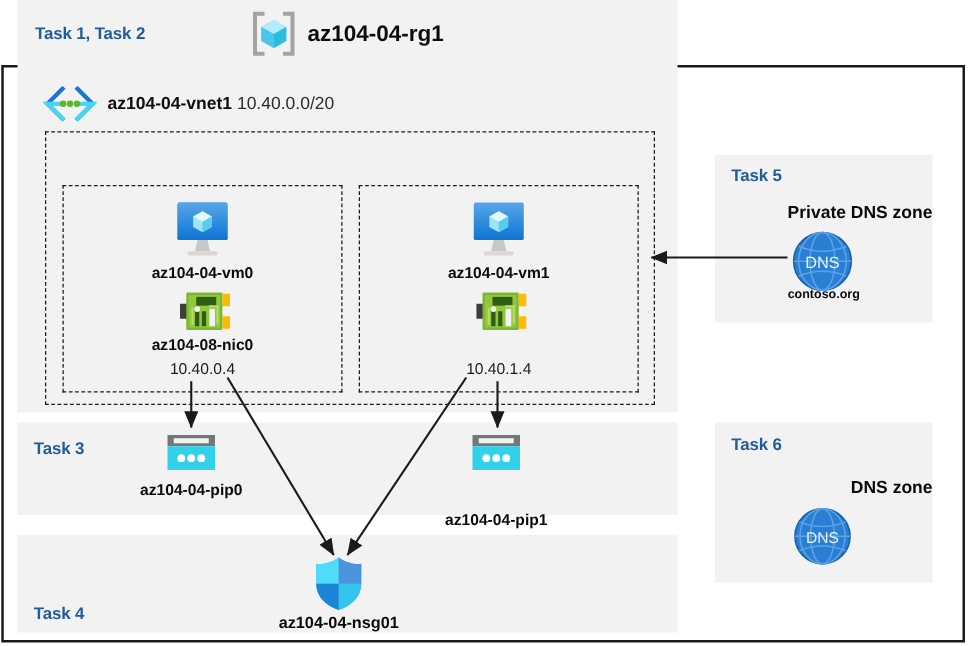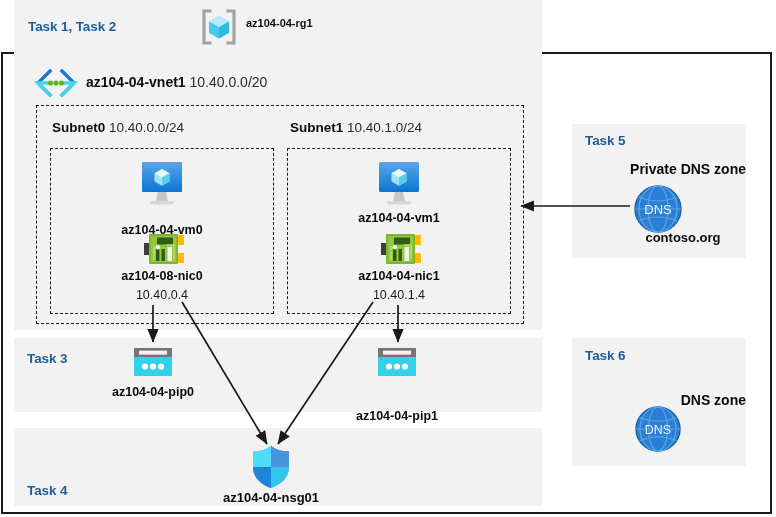--- a/index.html
+++ b/index.html
@@ -91,21 +91,21 @@
     <svg width="40" height="38" viewBox="0 0 40 38">
       <path d="M11 3 L5 3 L5 35 L11 35" fill="none" stroke="#a3a3a3" stroke-width="3.2" stroke-linecap="square"></path>
       <path d="M29 3 L35 3 L35 35 L29 35" fill="none" stroke="#a3a3a3" stroke-width="3.2" stroke-linecap="square"></path>
       <polygon points="20,8 30,13.6 30,24.8 20,30.4 10,24.8 10,13.6" fill="#62d4f0"></polygon>
       <polygon points="20,8 30,13.6 20,19.2 10,13.6" fill="#b3ecf8"></polygon>
       <polygon points="20,19.2 30,13.6 30,24.8 20,30.4" fill="#2bbce0"></polygon>
       <polygon points="20,19.2 20,30.4 10,24.8 10,13.6" fill="#49c8ea"></polygon>
     </svg>
   </div>
 
-  <div class="res-title" style="left:246px;top:17px;font-size:11px;">
+  <div class="res-title" style="left:246px;top:17px;font-size:18px;">
     <b>az104-04-rg1</b>
   </div>
 
   <div class="rg-outer"></div>
 
   <div class="vnet-box"></div>
 
   <div class="icon" style="left:34px;top:69px;width:44px;height:28px;">
     <svg width="44" height="28" viewBox="0 0 44 28">
       <path d="M16 2 L4 14 L16 26" fill="none" stroke="#1b74d1" stroke-width="3.4" stroke-linecap="square"></path>
@@ -117,44 +117,41 @@
       <circle cx="27.5" cy="14" r="2.6" fill="#5cb82a"></circle>
     </svg>
   </div>
 
   <div class="res-title" style="left:86px;top:74px;">
     <b>az104-04-vnet1</b><span>&nbsp;</span><span class="cidr">10.40.0.0/20</span>
   </div>
 
   <div class="subnet-area"></div>
 
-  <div class="res-title" style="left:52px;top:120px;font-size:13.5px;">
-    <b>Subnet0</b><span>&nbsp;</span><span class="cidr">10.40.0.0/24</span>
-  </div>
 
   <div class="subnet-inner" style="left:50px;top:148px;width:224px;height:166px;"></div>
 
   <div class="icon" style="left:134px;top:158px;width:56px;height:50px;">
     <svg width="56" height="50" viewBox="0 0 56 50">
       <rect x="8" y="4" width="40" height="30" rx="1.5" fill="#2e8ce0"></rect>
       <rect x="8" y="4" width="40" height="30" rx="1.5" fill="url(#vmg0)"></rect>
       <defs>
         <linearGradient id="vmg0" x1="0" y1="0" x2="0" y2="1">
           <stop offset="0" stop-color="#58a6e8"></stop>
             <stop offset="1" stop-color="#0d74d4"></stop>
         </linearGradient>
       </defs>
       <polygon points="28,11 35.5,15.2 35.5,23.6 28,27.8 20.5,23.6 20.5,15.2" fill="#9fe4f5"></polygon>
       <polygon points="28,11 35.5,15.2 28,19.4 20.5,15.2" fill="#e2f8fd"></polygon>
       <polygon points="28,19.4 35.5,15.2 35.5,23.6 28,27.8" fill="#55cdeb"></polygon>
       <path d="M24 34 L32 34 L34 43 L22 43 Z" fill="#c7c7c7"></path>
       <rect x="16" y="43" width="24" height="3.4" rx="1.4" fill="#d8d8d8"></rect>
     </svg>
   </div>
-  <div class="node-label" style="left:62px;top:211px;width:200px;margin-top:12px;">az104-04-vm0</div>
+  <div class="node-label" style="left:62px;top:211px;width:200px;">az104-04-vm0</div>
 
   <div class="icon" style="left:144px;top:231px;width:44px;height:38px;">
     <svg width="44" height="38" viewBox="0 0 44 38">
       <rect x="0" y="12" width="7" height="12" fill="#3d3d3d"></rect>
       <rect x="5" y="3" width="29" height="30" rx="1" fill="#7cb82f"></rect>
       <rect x="7" y="5" width="25" height="26" fill="#93c83e"></rect>
       <rect x="13" y="6.5" width="16" height="7" fill="#2f5d12"></rect>
       <rect x="12" y="18" width="3.4" height="12" fill="#2f5d12"></rect>
       <rect x="17.5" y="18" width="3.4" height="12" fill="#2f5d12"></rect>
       <rect x="23.5" y="16" width="4.5" height="14" fill="#f2f2f2"></rect>
@@ -162,23 +159,20 @@
       <path d="M10 15 L10 29" stroke="#b6dd6a" stroke-width="1.6" fill="none"></path>
       <path d="M23 14 L30 14 L30 28" stroke="#b6dd6a" stroke-width="1.6" fill="none"></path>
       <rect x="34" y="4" width="6" height="10" fill="#ffb900"></rect>
       <rect x="34" y="17" width="6" height="3" fill="#f2f2f2"></rect>
       <rect x="34" y="22" width="6" height="10" fill="#ffb900"></rect>
     </svg>
   </div>
   <div class="node-label" style="left:62px;top:269px;width:200px;">az104-08-nic0</div>
   <div class="node-sub" style="left:62px;top:288px;width:200px;">10.40.0.4</div>
 
-  <div class="res-title" style="left:290px;top:120px;font-size:13.5px;">
-    <b>Subnet1</b><span>&nbsp;</span><span class="cidr">10.40.1.0/24</span>
-  </div>
 
   <div class="subnet-inner" style="left:287px;top:148px;width:224px;height:166px;"></div>
 
   <div class="icon" style="left:371px;top:158px;width:56px;height:50px;">
     <svg width="56" height="50" viewBox="0 0 56 50">
       <rect x="8" y="4" width="40" height="30" rx="1.5" fill="url(#vmg1)"></rect>
       <defs>
         <linearGradient id="vmg1" x1="0" y1="0" x2="0" y2="1">
           <stop offset="0" stop-color="#58a6e8"></stop>
             <stop offset="1" stop-color="#0d74d4"></stop>
@@ -203,21 +197,20 @@
       <rect x="17.5" y="18" width="3.4" height="12" fill="#2f5d12"></rect>
       <rect x="23.5" y="16" width="4.5" height="14" fill="#f2f2f2"></rect>
       <circle cx="13.8" cy="16.2" r="2.3" fill="#f2f2f2"></circle>
       <path d="M10 15 L10 29" stroke="#b6dd6a" stroke-width="1.6" fill="none"></path>
       <path d="M23 14 L30 14 L30 28" stroke="#b6dd6a" stroke-width="1.6" fill="none"></path>
       <rect x="34" y="4" width="6" height="10" fill="#ffb900"></rect>
       <rect x="34" y="17" width="6" height="3" fill="#f2f2f2"></rect>
       <rect x="34" y="22" width="6" height="10" fill="#ffb900"></rect>
     </svg>
   </div>
-  <div class="node-label" style="left:299px;top:269px;width:200px;">az104-04-nic1</div>
   <div class="node-sub" style="left:299px;top:288px;width:200px;">10.40.1.4</div>
 
   <div class="task-panel" style="left:14px;top:338px;width:528px;height:74px;"></div>
   <div class="task-label" style="left:27px;top:351px;">Task 3</div>
 
   <div class="icon" style="left:132px;top:346px;width:42px;height:34px;">
     <svg width="42" height="34" viewBox="0 0 42 34">
       <rect x="2" y="2" width="38" height="9" fill="#767676"></rect>
       <rect x="7" y="4.6" width="28" height="4" fill="#f2f2f2"></rect>
       <rect x="2" y="11" width="38" height="19" fill="#32d1ea"></rect>
@@ -265,25 +258,25 @@
       <g fill="none" stroke="#5ea7e6" stroke-width="1.2" opacity="0.95">
         <ellipse cx="26" cy="26" rx="10" ry="23"></ellipse>
         <ellipse cx="26" cy="26" rx="19" ry="23"></ellipse>
         <line x1="3" y1="26" x2="49" y2="26"></line>
         <path d="M7 14 Q26 22 45 14"></path>
         <path d="M7 38 Q26 30 45 38"></path>
       </g>
       <text x="26" y="31" text-anchor="middle" font-family="Liberation Sans, sans-serif" font-size="13" fill="#e9f3fc">DNS</text>
     </svg>
   </div>
-  <div class="node-label" style="left:596px;top:230px;width:174px;font-size:13px;">contoso.org</div>
+  <div class="node-label" style="left:572px;top:230px;width:174px;font-size:10px;">contoso.org</div>
 
   <div class="task-panel" style="left:572px;top:338px;width:174px;height:128px;"></div>
   <div class="task-label" style="left:585px;top:348px;">Task 6</div>
-  <div class="heading-bold" style="left:572px;top:392px;width:174px;">DNS zone</div>
+  <div class="heading-bold" style="left:572px;top:381px;width:174px;">DNS zone</div>
 
   <div class="icon" style="left:633px;top:404px;width:50px;height:50px;">
     <svg width="50" height="50" viewBox="0 0 50 50">
       <circle cx="25" cy="25" r="22" fill="#2a7fd4"></circle>
       <circle cx="25" cy="25" r="22" fill="none" stroke="#1a63ad" stroke-width="1.4"></circle>
       <g fill="none" stroke="#5ea7e6" stroke-width="1.2" opacity="0.95">
         <ellipse cx="25" cy="25" rx="9.5" ry="22"></ellipse>
         <ellipse cx="25" cy="25" rx="18" ry="22"></ellipse>
         <line x1="3" y1="25" x2="47" y2="25"></line>
         <path d="M6.5 13.5 Q25 21 43.5 13.5"></path>

